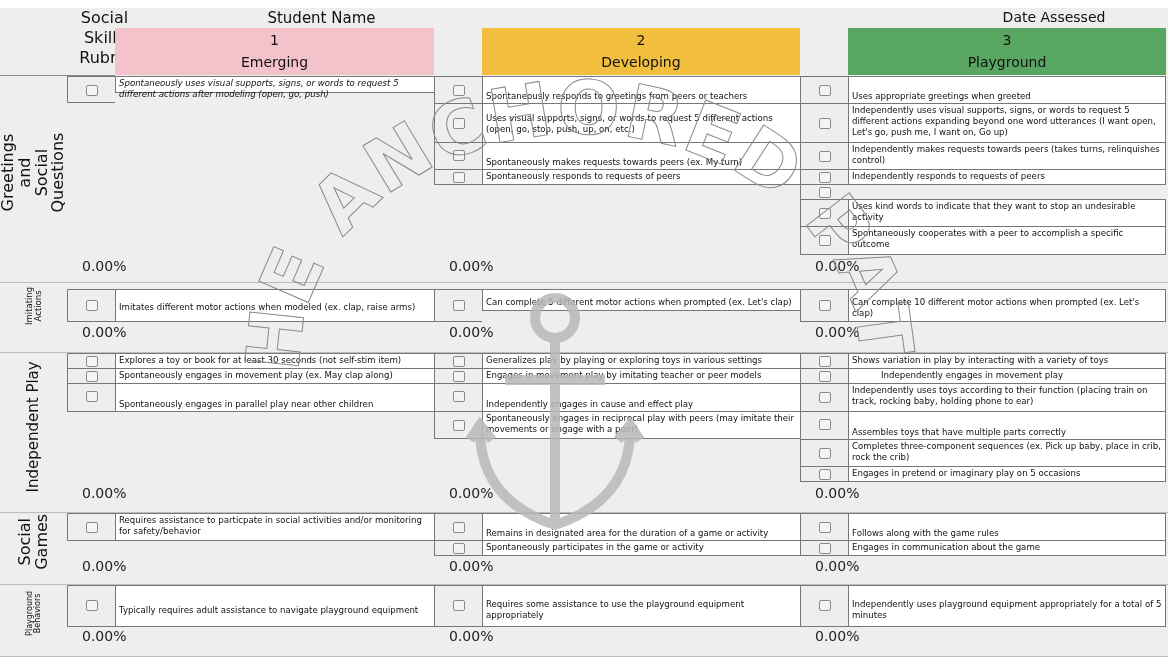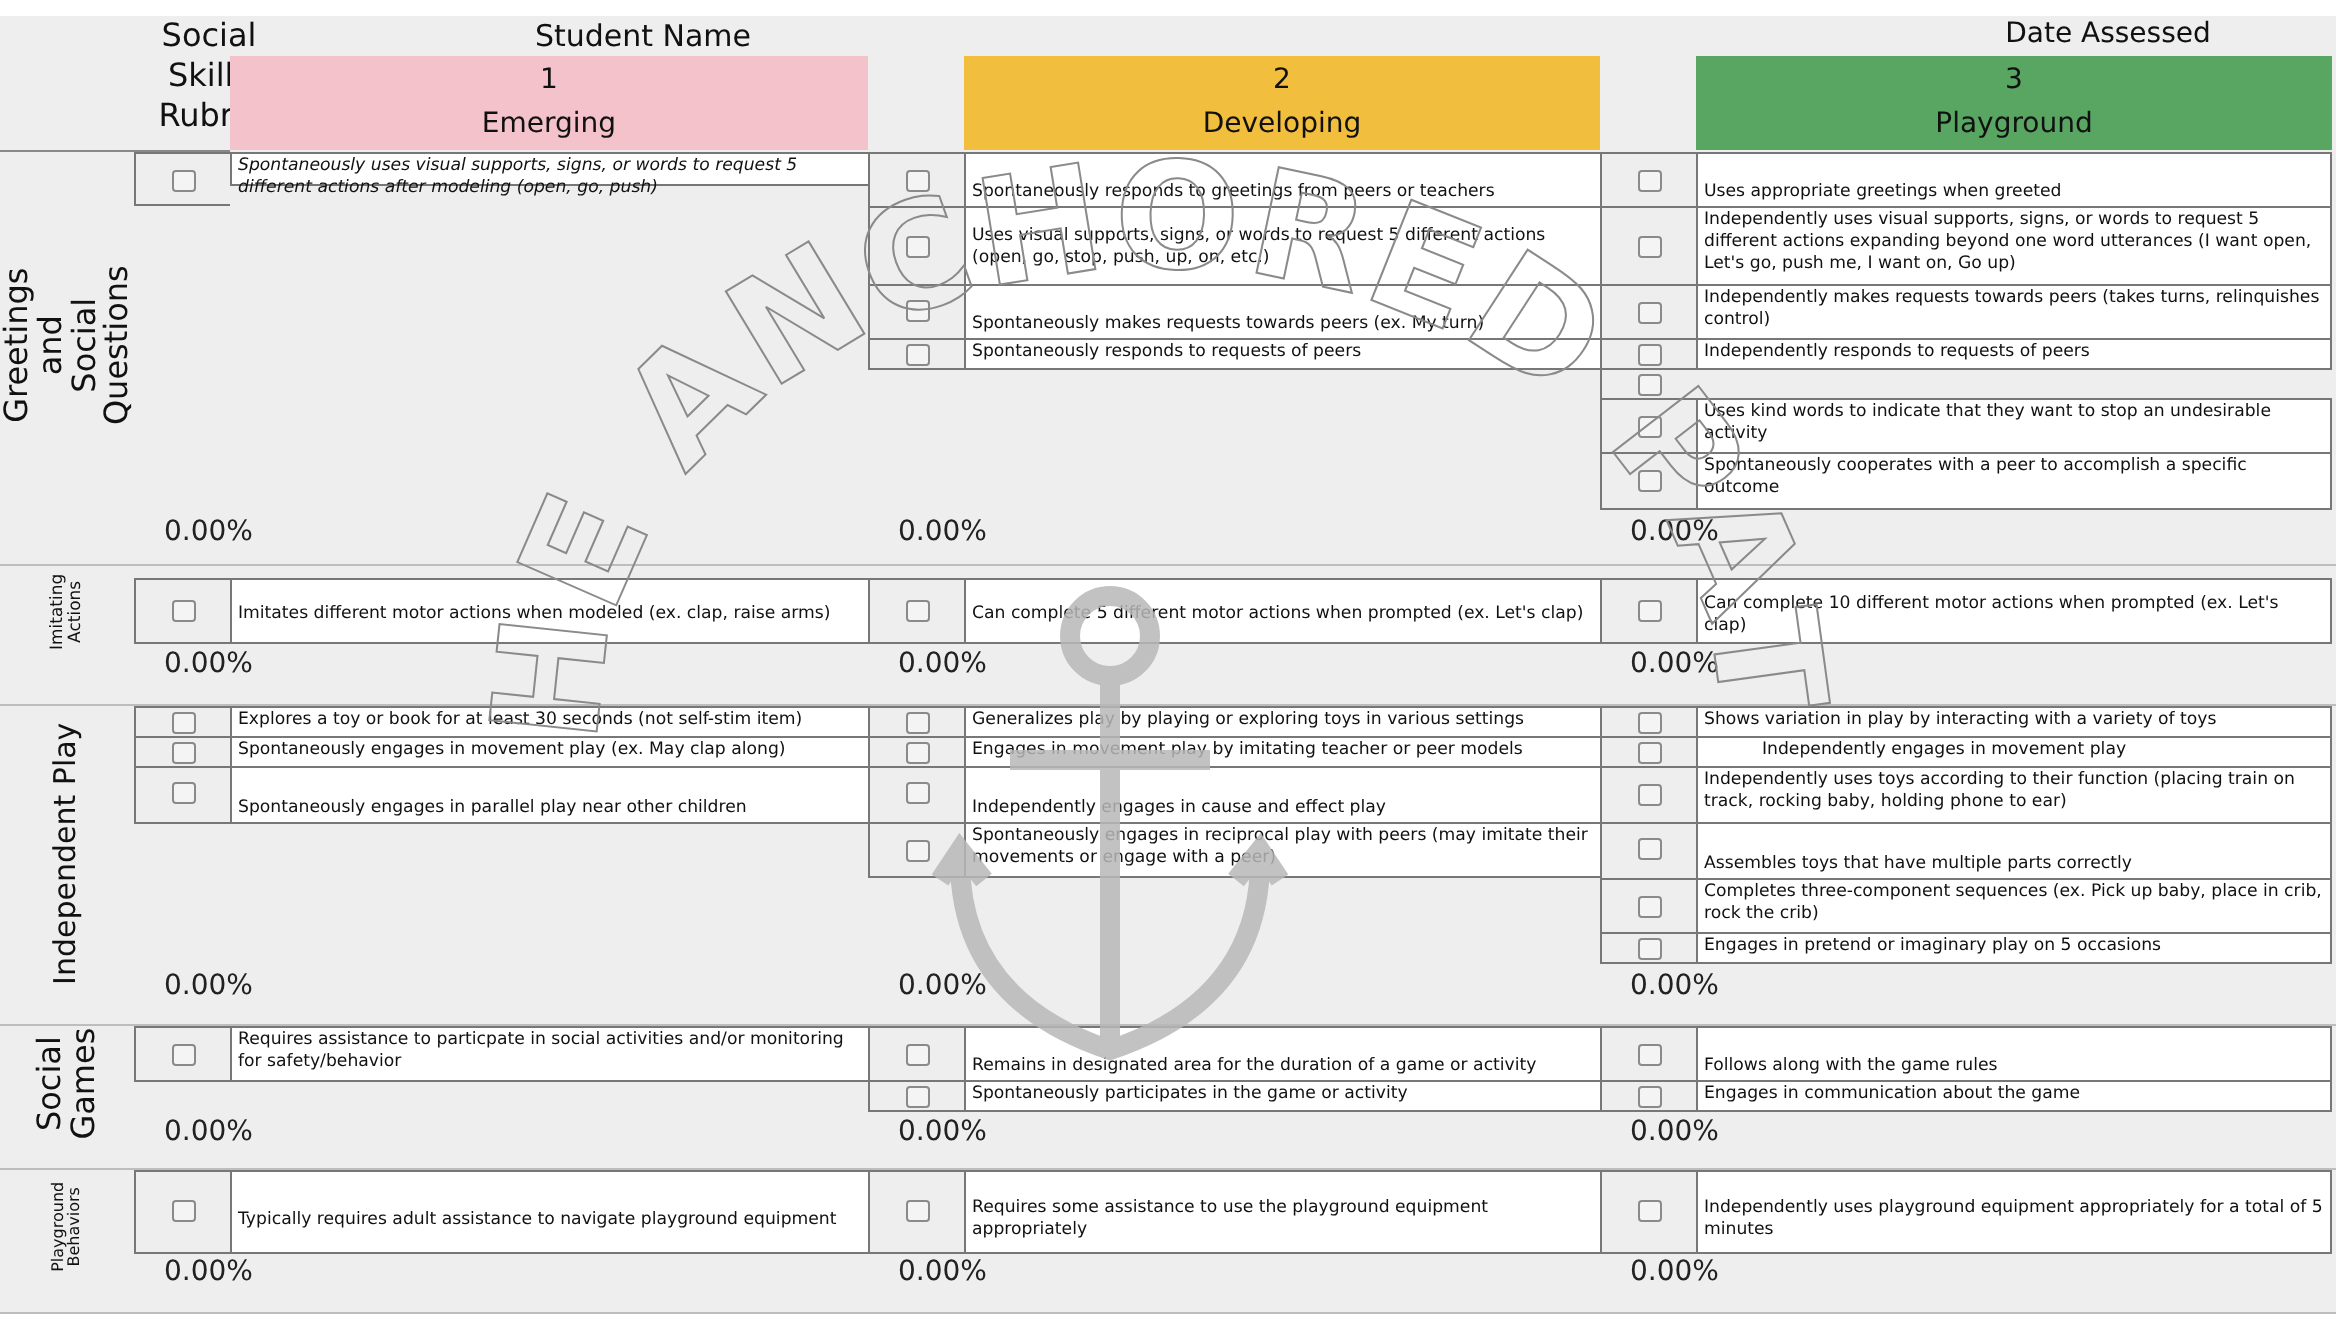--- a/index.html
+++ b/index.html
@@ -117,21 +117,21 @@
   <span style="font-size:8.5px;width:40px;white-space:normal;">Imitating Actions</span>
 </div>
 <div class="cb-cell" style="left:67px;top:289px;width:48px;height:33px;">
     <div class="cb" style="top:10px;"></div>
   </div>
 <div class="tx-cell mid" style="left:115px;top:289px;width:320px;height:33px;padding-top:4px;">Imitates different motor actions when modeled (ex. clap, raise arms)</div>
 <div class="pct" style="left:82px;top:324px;">0.00%</div>
 <div class="cb-cell" style="left:434px;top:289px;width:48px;height:33px;">
     <div class="cb" style="top:10px;"></div>
   </div>
-<div class="tx-cell mid" style="left:482px;top:289px;width:319px;height:33px;padding-top:4px;">Can complete 5 different motor actions when prompted (ex. Let's clap)</div>
+<div class="tx-cell mid" style="left:482px;top:289px;width:319px;height:22px;padding-top:4px;">Can complete 5 different motor actions when prompted (ex. Let's clap)</div>
 <div class="pct" style="left:449px;top:324px;">0.00%</div>
 <div class="cb-cell" style="left:800px;top:289px;width:48px;height:33px;">
     <div class="cb" style="top:10px;"></div>
   </div>
 <div class="tx-cell mid" style="left:848px;top:289px;width:318px;height:33px;padding-top:4px;">Can complete 10 different motor actions when prompted (ex. Let's clap)</div>
 <div class="pct" style="left:815px;top:324px;">0.00%</div>
 
 <div class="section-label" style="left:0;top:353px;width:67px;height:147px;">
   <span style="font-size:15px;">Independent Play</span>
 </div>

